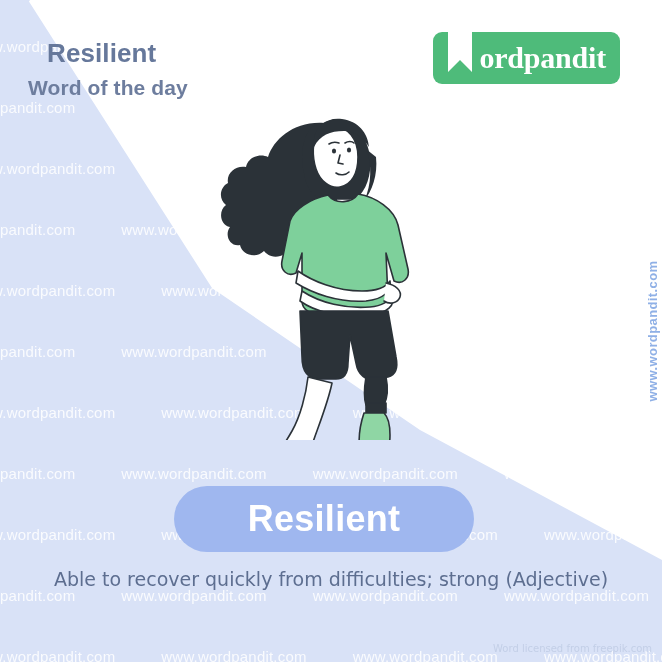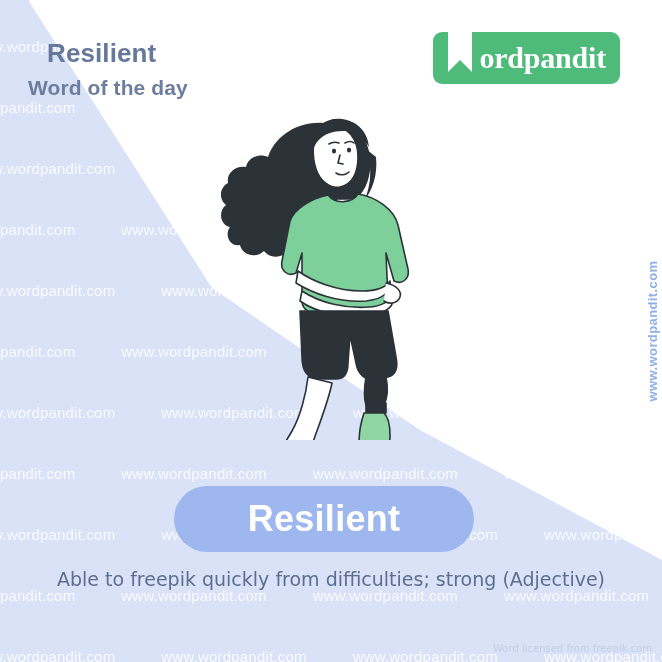--- a/index.html
+++ b/index.html
@@ -221,19 +221,19 @@
     <svg id="logo-bookmark" viewBox="0 0 26 48">
       <path d="M1 2 L25 2 L25 46 L13 34 L1 46 Z" fill="#ffffff"></path>
     </svg>
     <span id="logo-text">ordpandit</span>
   </div>
 
   <div id="word-pill">
     <span id="word-text">Resilient</span>
   </div>
 
-  <div id="definition">Able to freepik quickly from difficulties; strong (Adjective)</div>
+  <div id="definition">Able to recover quickly from difficulties; strong (Adjective)</div>
 
   <div id="side-url">www.wordpandit.com</div>
 
   <div id="credit">Word licensed from freepik.com</div>
 
 </div>
 
 </body></html>

